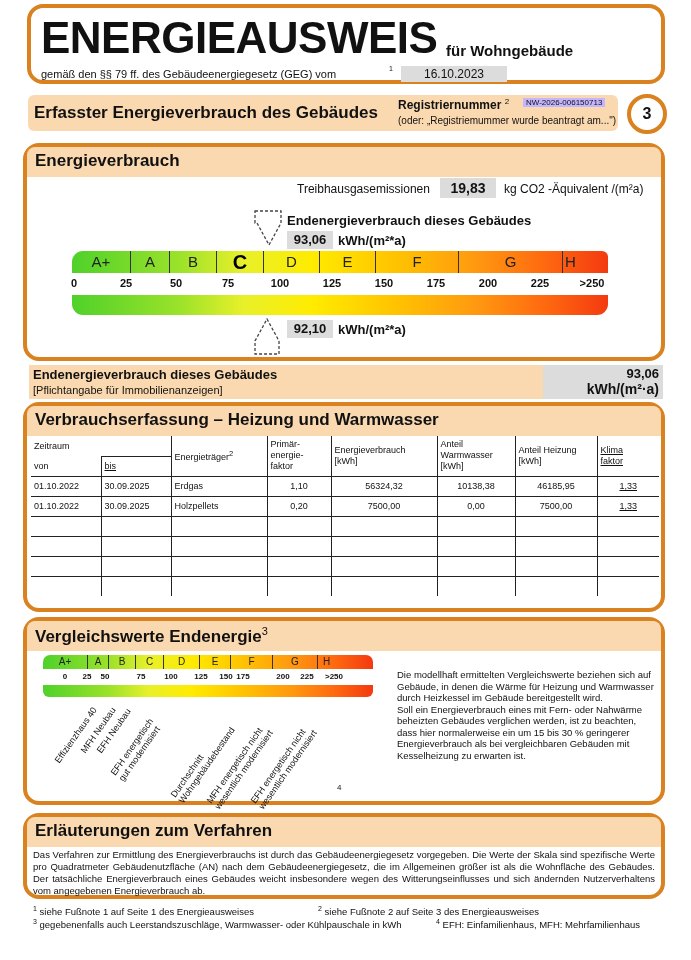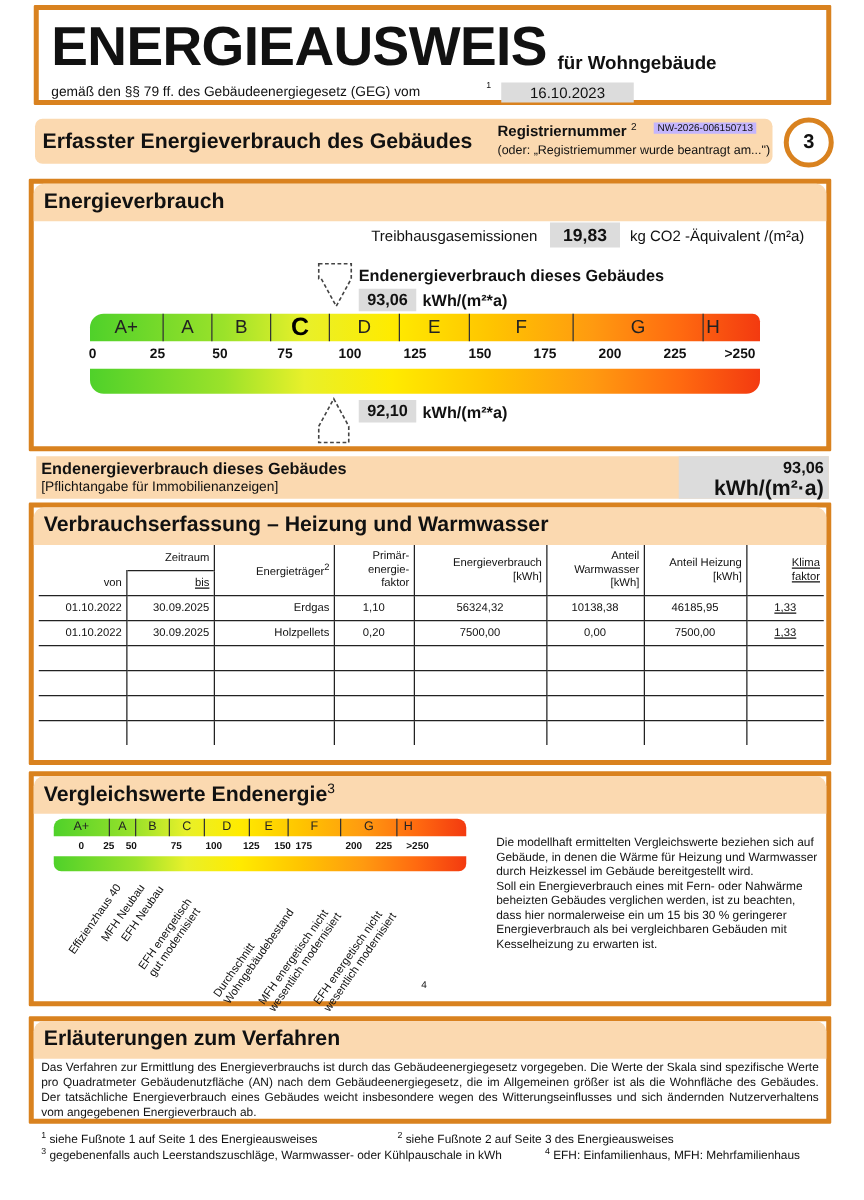--- a/index.html
+++ b/index.html
@@ -1,19 +1,19 @@
 <!DOCTYPE html>
 <html><head>
 <meta charset="utf-8">
 <style>
   * { box-sizing: border-box; margin: 0; padding: 0; }
   html, body { width: 691px; height: 960px; background: #ffffff; overflow: hidden; }
   body { font-family: "Liberation Sans", sans-serif; color: #111; position: relative; }
   .abs { position: absolute; }
-  .orange-box { position: absolute; border: 4px solid #d9821f; border-radius: 1px; background: #fff; }
+  .orange-box { position: absolute; border: 4px solid #d9821f; border-radius: 16px; background: #fff; }
   .peach { background: #fbd9b0; }
   .grey-field { background: #dcdcdc; }
 
   
   #hdr { left: 27px; top: 4px; width: 638px; height: 80px; }
   #hdr .title { position: absolute; left: 10px; top: 6px; font-size: 44px; font-weight: bold; letter-spacing: -0.5px; line-height: 48px; }
   #hdr .subtitle { position: absolute; left: 415px; top: 34px; font-size: 15px; font-weight: bold; }
   #hdr .law { position: absolute; left: 10px; top: 60px; font-size: 11px; }
   #hdr .fn1 { position: absolute; left: 358px; top: 57px; font-size: 7px; }
   #hdr .date { position: absolute; left: 370px; top: 58px; width: 106px; height: 16px; font-size: 12px; text-align: center; line-height: 16px; }
@@ -48,26 +48,26 @@
   .cls.cur { font-weight: bold; font-size: 20px; color:#000; }
   .ticks { position: absolute; font-size: 11px; font-weight: bold; }
   .ticks span { position: absolute; transform: translateX(-50%); }
 
   
   #ee { left: 29px; top: 365px; width: 634px; height: 34px; }
   #ee .l1 { position: absolute; left: 4px; top: 2px; font-size: 13px; font-weight: bold; }
   #ee .l2 { position: absolute; left: 4px; top: 19px; font-size: 11px; }
   #ee .v { position: absolute; right: 0; top: 0; width: 120px; height: 34px; background: #dcdcdc; text-align: right; padding-right: 4px; }
   #ee .v .n { display: block; font-size: 13px; font-weight: bold; padding-top: 1px; }
-  #ee .v .u { display: block; font-size: 17px; font-weight: bold; }
+  #ee .v .u { display: block; font-size: 14px; font-weight: bold; }
 
   
   #vt { left: 23px; top: 402px; width: 642px; height: 210px; }
   table.vtab { position: absolute; left: 4px; top: 30px; width: 628px; border-collapse: collapse; font-size: 9px; }
-  table.vtab td, table.vtab th { border: 1.5px solid #222; font-weight: normal; text-align: right; height: 20px; padding: 0 3px; }
+  table.vtab td, table.vtab th { border: 1.5px solid #222; font-weight: normal; text-align: left; height: 20px; padding: 0 3px; }
   table.vtab tr td:first-child, table.vtab tr th:first-child { border-left: none; }
   table.vtab tr td:last-child, table.vtab tr th:last-child { border-right: none; text-decoration: underline; }
   table.vtab thead tr:first-child th { border-top: none; }
   table.vtab td.r { text-align: center; }
 
   
   #vg { left: 23px; top: 617px; width: 642px; height: 188px; }
   #vg .sec-head span.sup { font-size: 11px; vertical-align: super; font-weight: normal; }
   .vg-label { position: absolute; font-size: 9px; transform-origin: left bottom; transform: rotate(-55deg); white-space: nowrap; line-height: 10px; }
   #vg .desc { position: absolute; left: 370px; top: 48px; width: 260px; font-size: 9.5px; line-height: 11.5px; }

